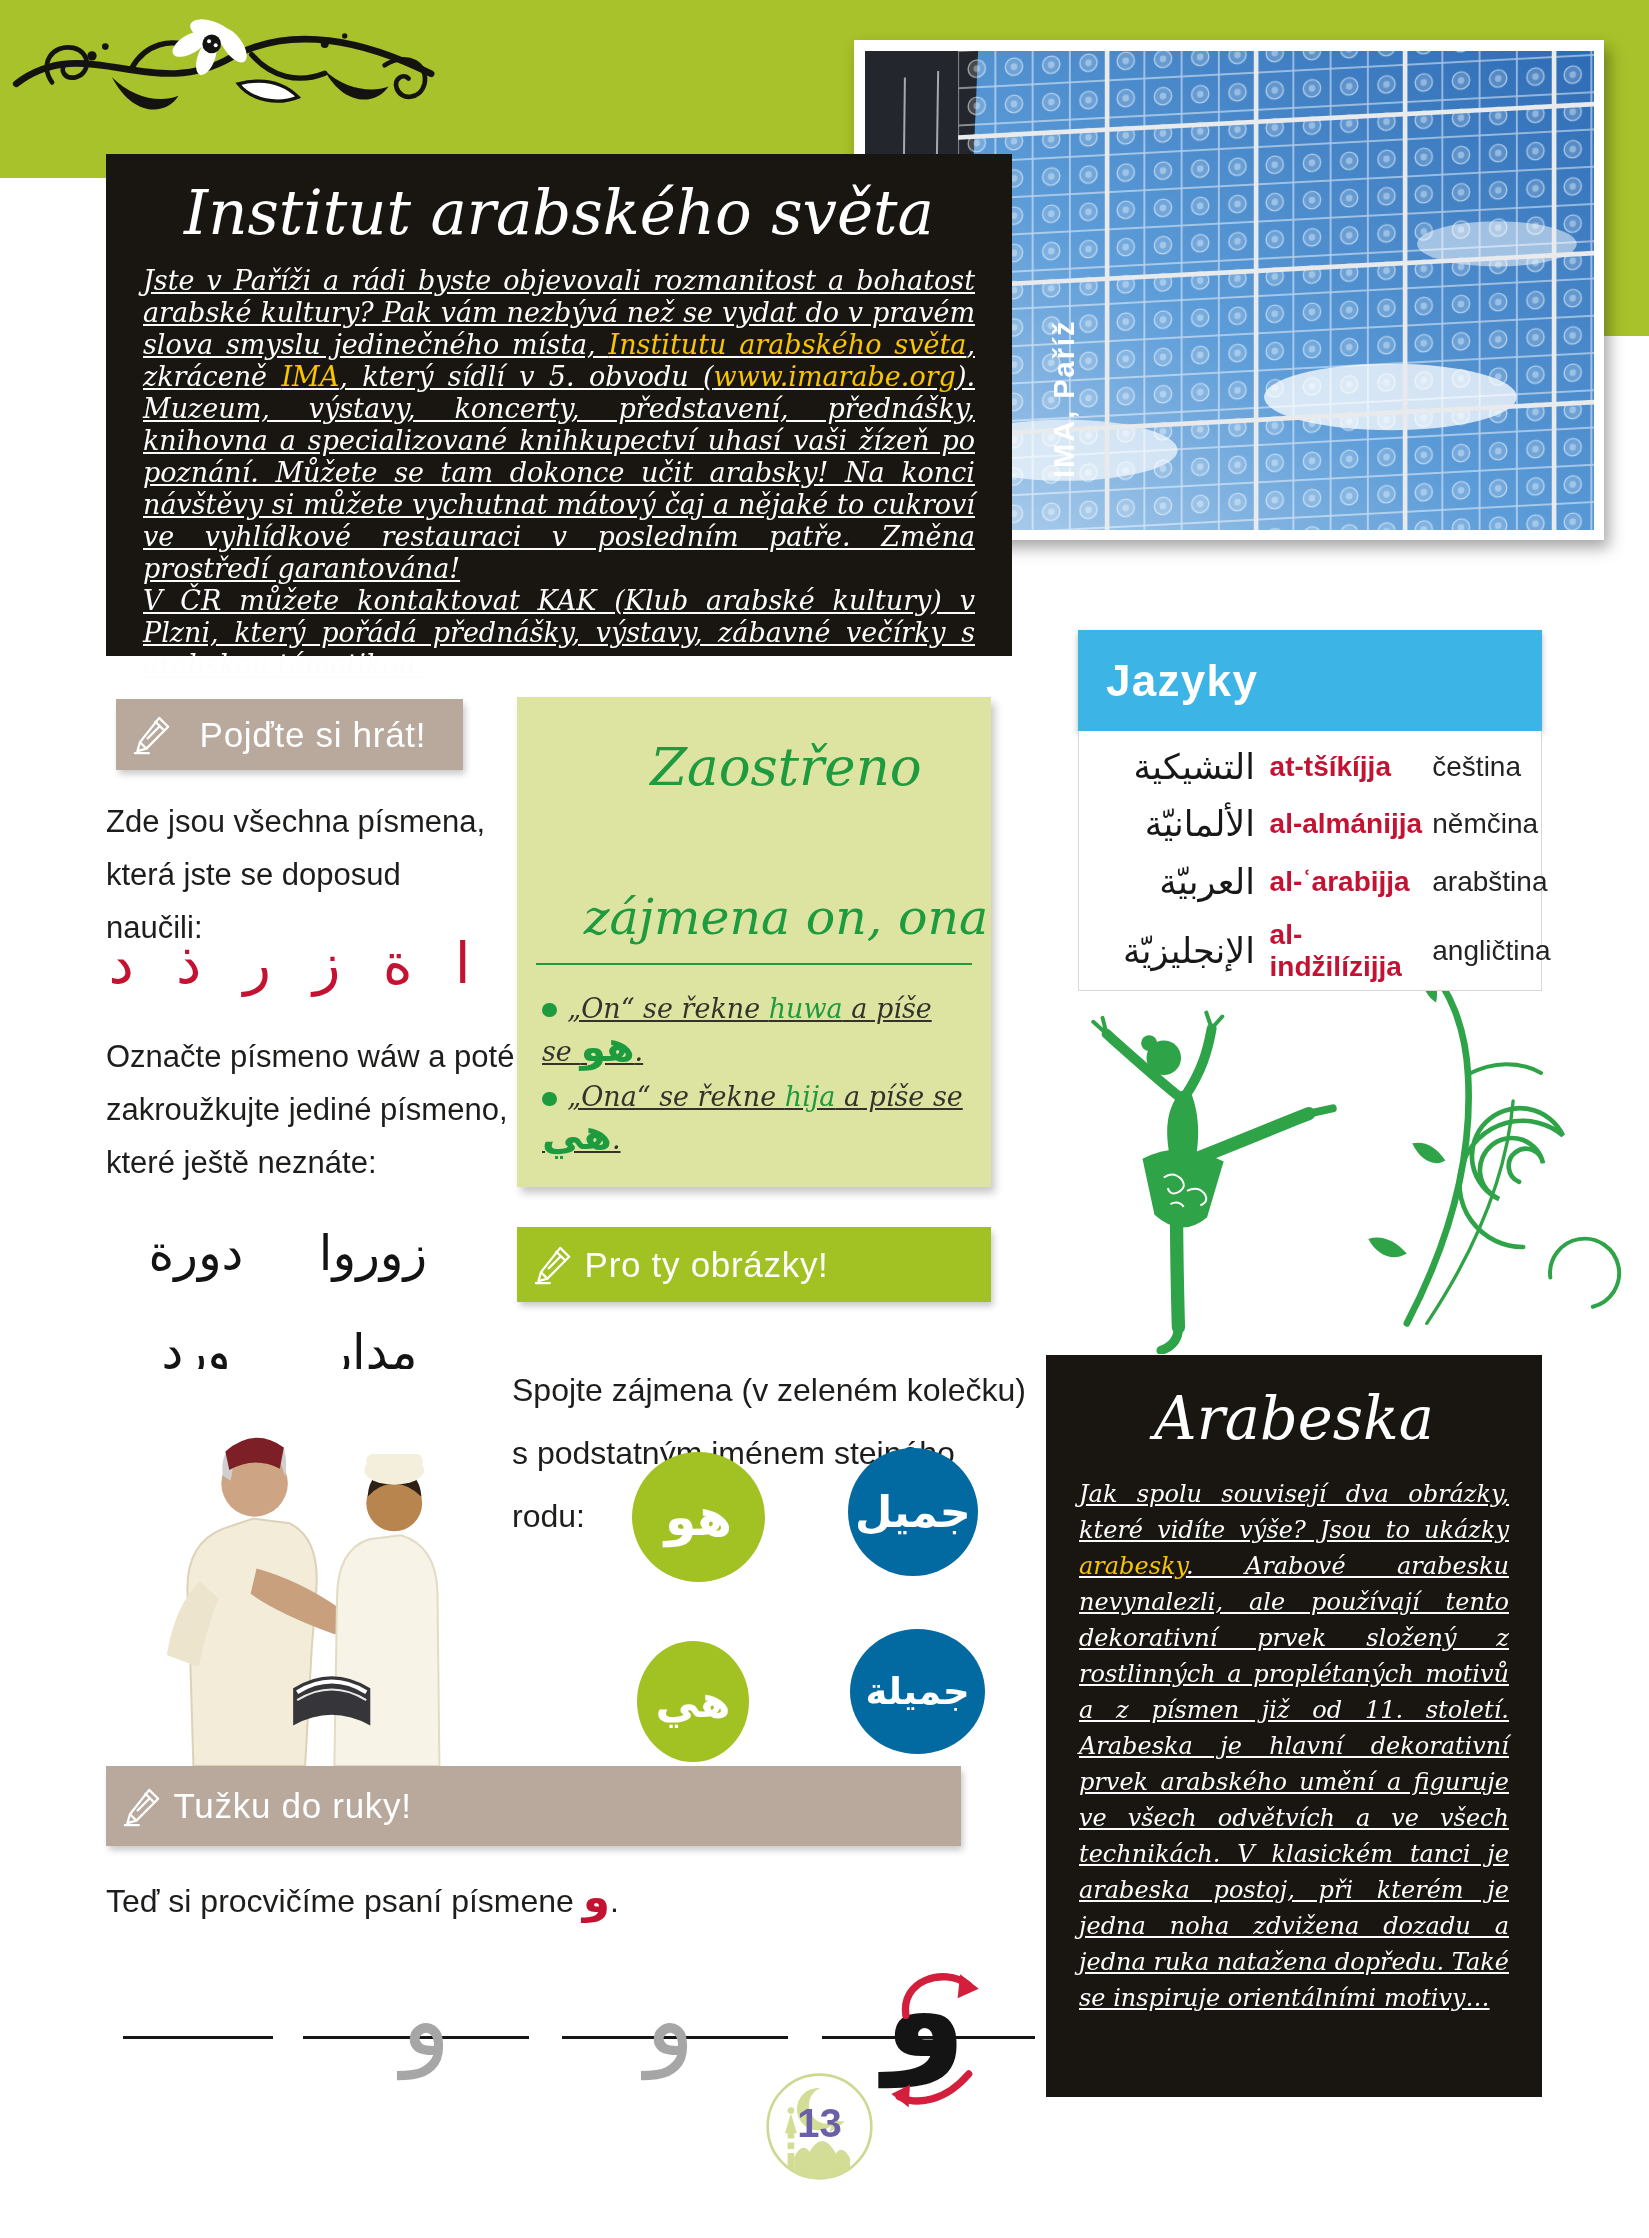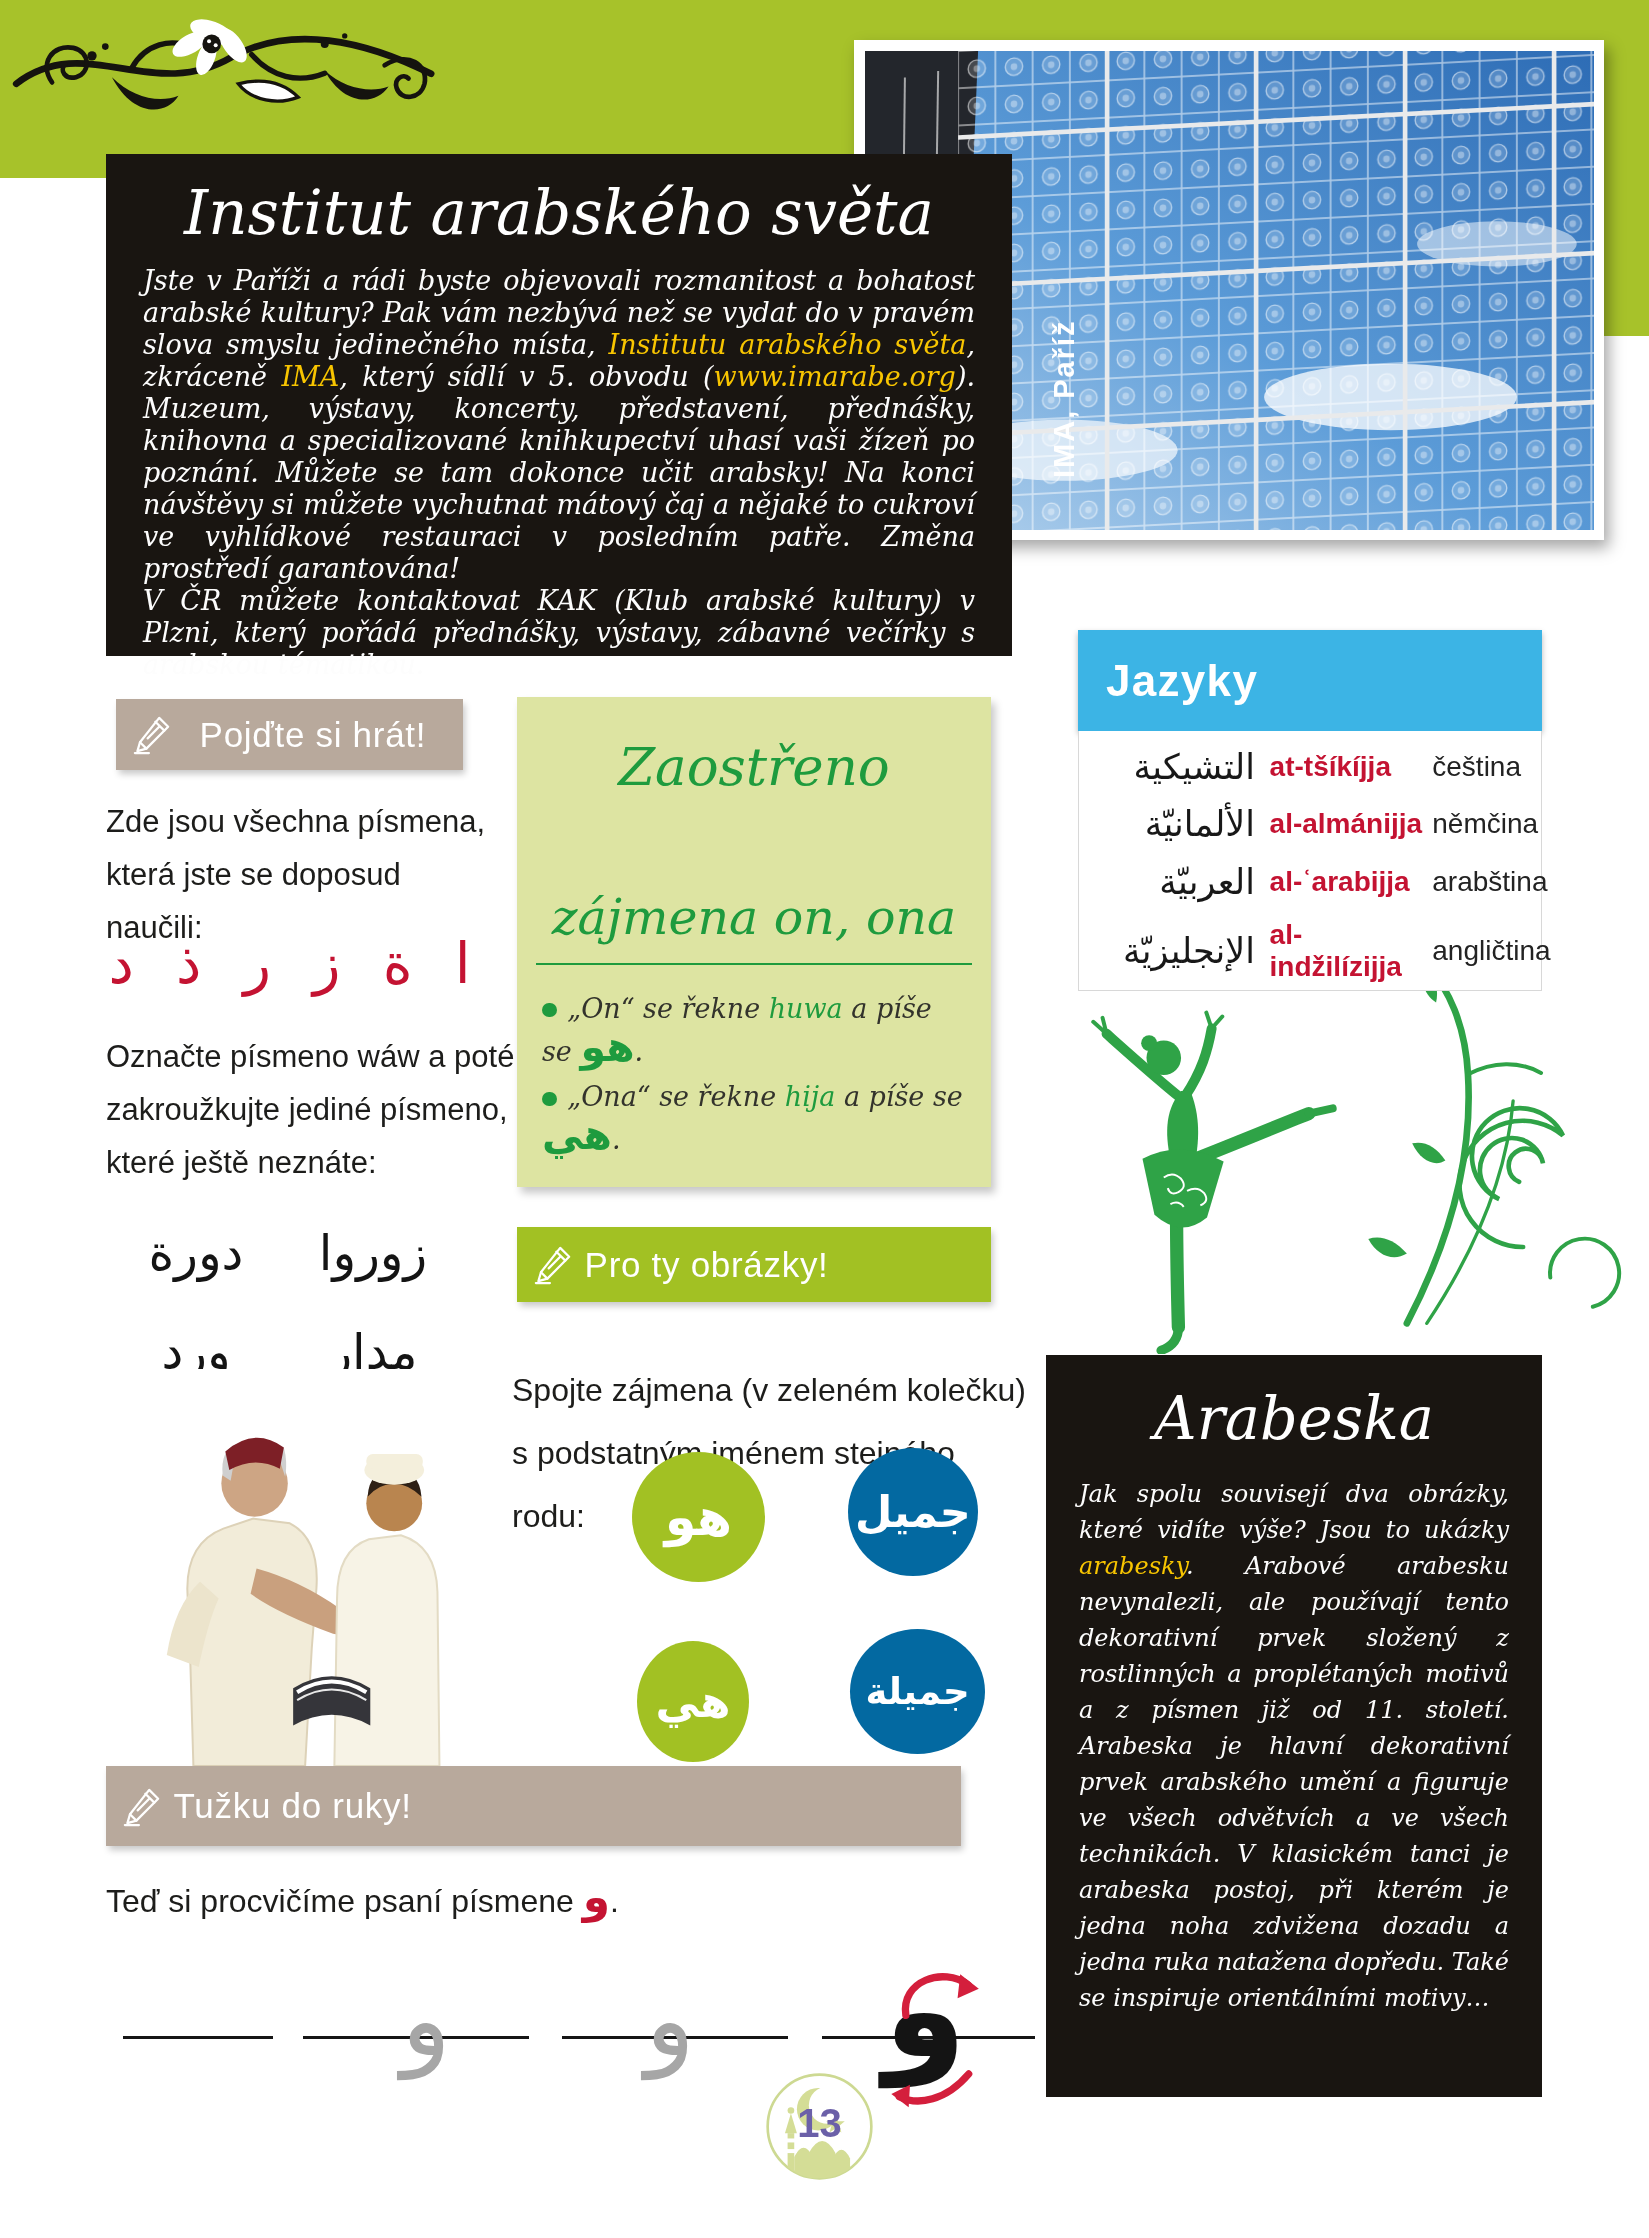--- a/index.html
+++ b/index.html
@@ -31,21 +31,21 @@
     writing-mode:vertical-rl;transform:rotate(180deg);
     color:#fff;font-size:29px;font-weight:bold;letter-spacing:2px;
     z-index:3;text-align:center;
   }
 
   
   .black-box{background:#191511;color:#fff;z-index:2;}
   .institut-box{left:106px;top:154px;width:906px;height:502px;padding:17.3px 37px;box-sizing:border-box;}
   .script{font-family:"DejaVu Serif", serif;font-style:italic;font-weight:normal;}
   .institut-title{margin:5.3px 0 0 0;text-align:center;font-size:61px;color:#fff;}
-  .hand{font-family:"DejaVu Serif", serif;font-style:italic;}
+  .hand{font-family:"DejaVu Serif", serif;font-style:italic;text-decoration:underline;}
   .institut-body{margin:17.3px 0 0 0;font-size:27px;line-height:32px;text-align:justify;color:#fdfdfd;}
   .seg-hl{color:#f8c500;}
 
   .arabeska-box{left:1046px;top:1355px;width:496px;height:742px;padding:20px 33px;box-sizing:border-box;z-index:2;}
   .arabeska-title{margin:9.3px 0 0 0;text-align:center;font-size:59px;color:#fff;}
   .arabeska-body{margin:22.6px 0 0 0;font-size:24px;line-height:36px;text-align:justify;color:#fdfdfd;}
 
   
   .jazyky{left:1078px;top:630px;width:464px;height:277px;z-index:2;}
   .jz-header{
@@ -94,21 +94,21 @@
   .w1l{left:136px;top:1225px;width:120px;}
   .w2r{left:303px;top:1324px;width:140px;}
   .w2l{left:136px;top:1324px;width:120px;}
 
   
   .focus-box{
     left:517px;top:697px;width:474px;height:490px;background:#dde4a2;
     box-shadow:4px 6px 8px rgba(0,0,0,.22);box-sizing:border-box;
     z-index:2;
   }
-  .focus-title{position:absolute;width:100%;text-align:center;color:#1e9b3e;margin:0;}
+  .focus-title{position:absolute;width:100%;text-align:center;color:#1e9b3e;margin:0;padding-left:32px;}
   .ft1{top:39px;font-size:53px;}
   .ft2{top:118px;font-size:49px;}
   .ft3{top:192px;font-size:49px;}
   .focus-rule{position:absolute;left:18.6px;right:18.6px;top:266px;height:2px;background:#1e9b3e;}
   .focus-bullets{position:absolute;left:25px;top:285px;width:426px;}
   .bullet{margin:6.7px 0 4px 0;font-size:27px;line-height:39px;color:#33332c;}
   .dot{display:inline-block;width:14.6px;height:14.6px;border-radius:50%;background:#1e9b3e;margin-right:10.6px;vertical-align:middle;}
   .seg-green{color:#1e9b3e;}
   .seg-arabic-green{font-family:"DejaVu Sans", sans-serif;font-style:normal;font-size:41px;font-weight:bold;color:#1e9b3e;}
 

